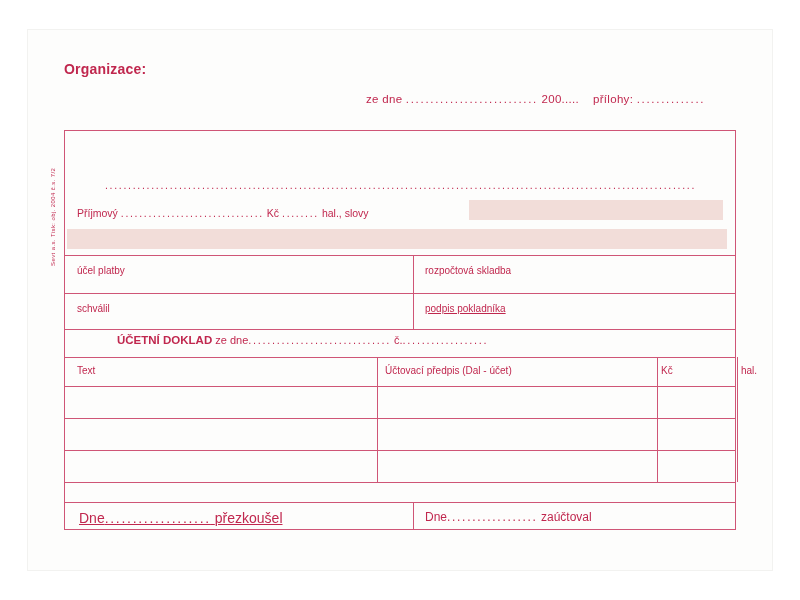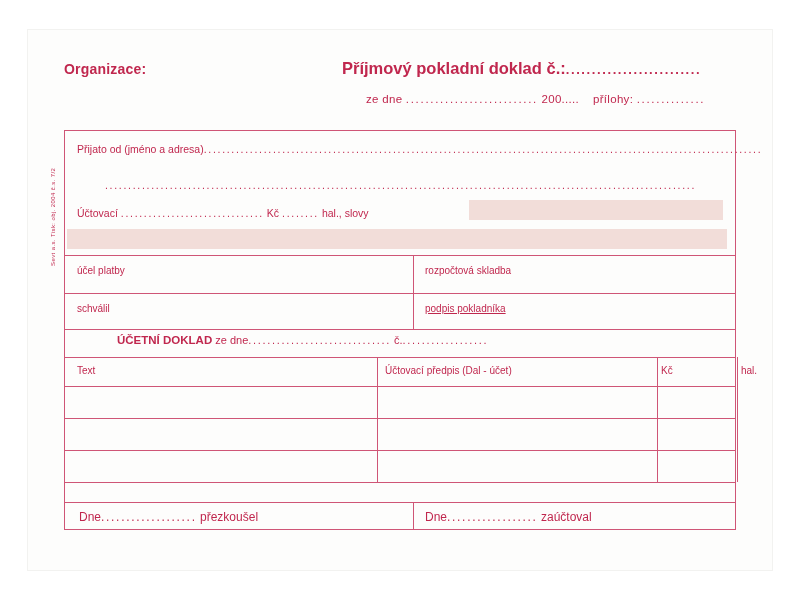--- a/index.html
+++ b/index.html
@@ -199,69 +199,64 @@
   
   #v-t1 { left: 312px; top: 226px; height: 125px; }
   #v-t2 { left: 592px; top: 226px; height: 125px; }
   #v-t3 { left: 672px; top: 226px; height: 125px; }
   
   #v-bot { left: 348px; top: 371px; height: 27px; }
   #lbl-dne-1 {
     position: absolute;
     left: 14px;
     top: 379px;
-    font-size: 12px;
-    color: #c0274e;
-    white-space: nowrap;
+    font-size: 14px;
+    color: #c0274e;
+    white-space: nowrap;
+    text-decoration: underline;
   }
   #lbl-dne-2 {
     position: absolute;
     left: 360px;
     top: 379px;
     font-size: 12px;
     color: #c0274e;
     white-space: nowrap;
   }
 </style>
 </head>
 <body>
 
 <div id="page">
   <div id="sheet">
 
     <div id="org-label">Organizace:</div>
 
-    <div id="doc-title">
-      <span>Příjmový pokladní doklad č.:</span><span id="doc-title-dots">..........................</span>
-    </div>
 
     <div id="date-line">
       <span>ze dne</span>
       <span class="dots">...........................</span>
       <span>200.....</span>
       &nbsp;&nbsp;
       <span>přílohy:</span>
       <span class="dots">..............</span>
     </div>
 
     <div id="side-text">Sevt a.s. Tisk: obj. 2004 č.s. 7/2</div>
 
     <div id="frame">
 
       <div id="words-box-1"></div>
       <div id="words-box-2"></div>
 
-      <div id="row-prijato-od">
-        <span>Přijato od (jméno a adresa)</span><span class="dots">.........................................................................................................................</span>
-      </div>
 
       <div id="row-dots-2">................................................................................................................................</div>
 
       <div id="row-prijato">
-        <span>Účtovací</span>
+        <span>Příjmový</span>
         <span class="dots">...............................</span>
         <span>Kč</span>
         <span class="dots">........</span>
         <span>hal., slovy</span>
       </div>
 
       <div class="hline" id="h1"></div>
       <div class="hline" id="h2"></div>
       <div class="hline" id="h3"></div>
       <div class="hline" id="h4"></div>

